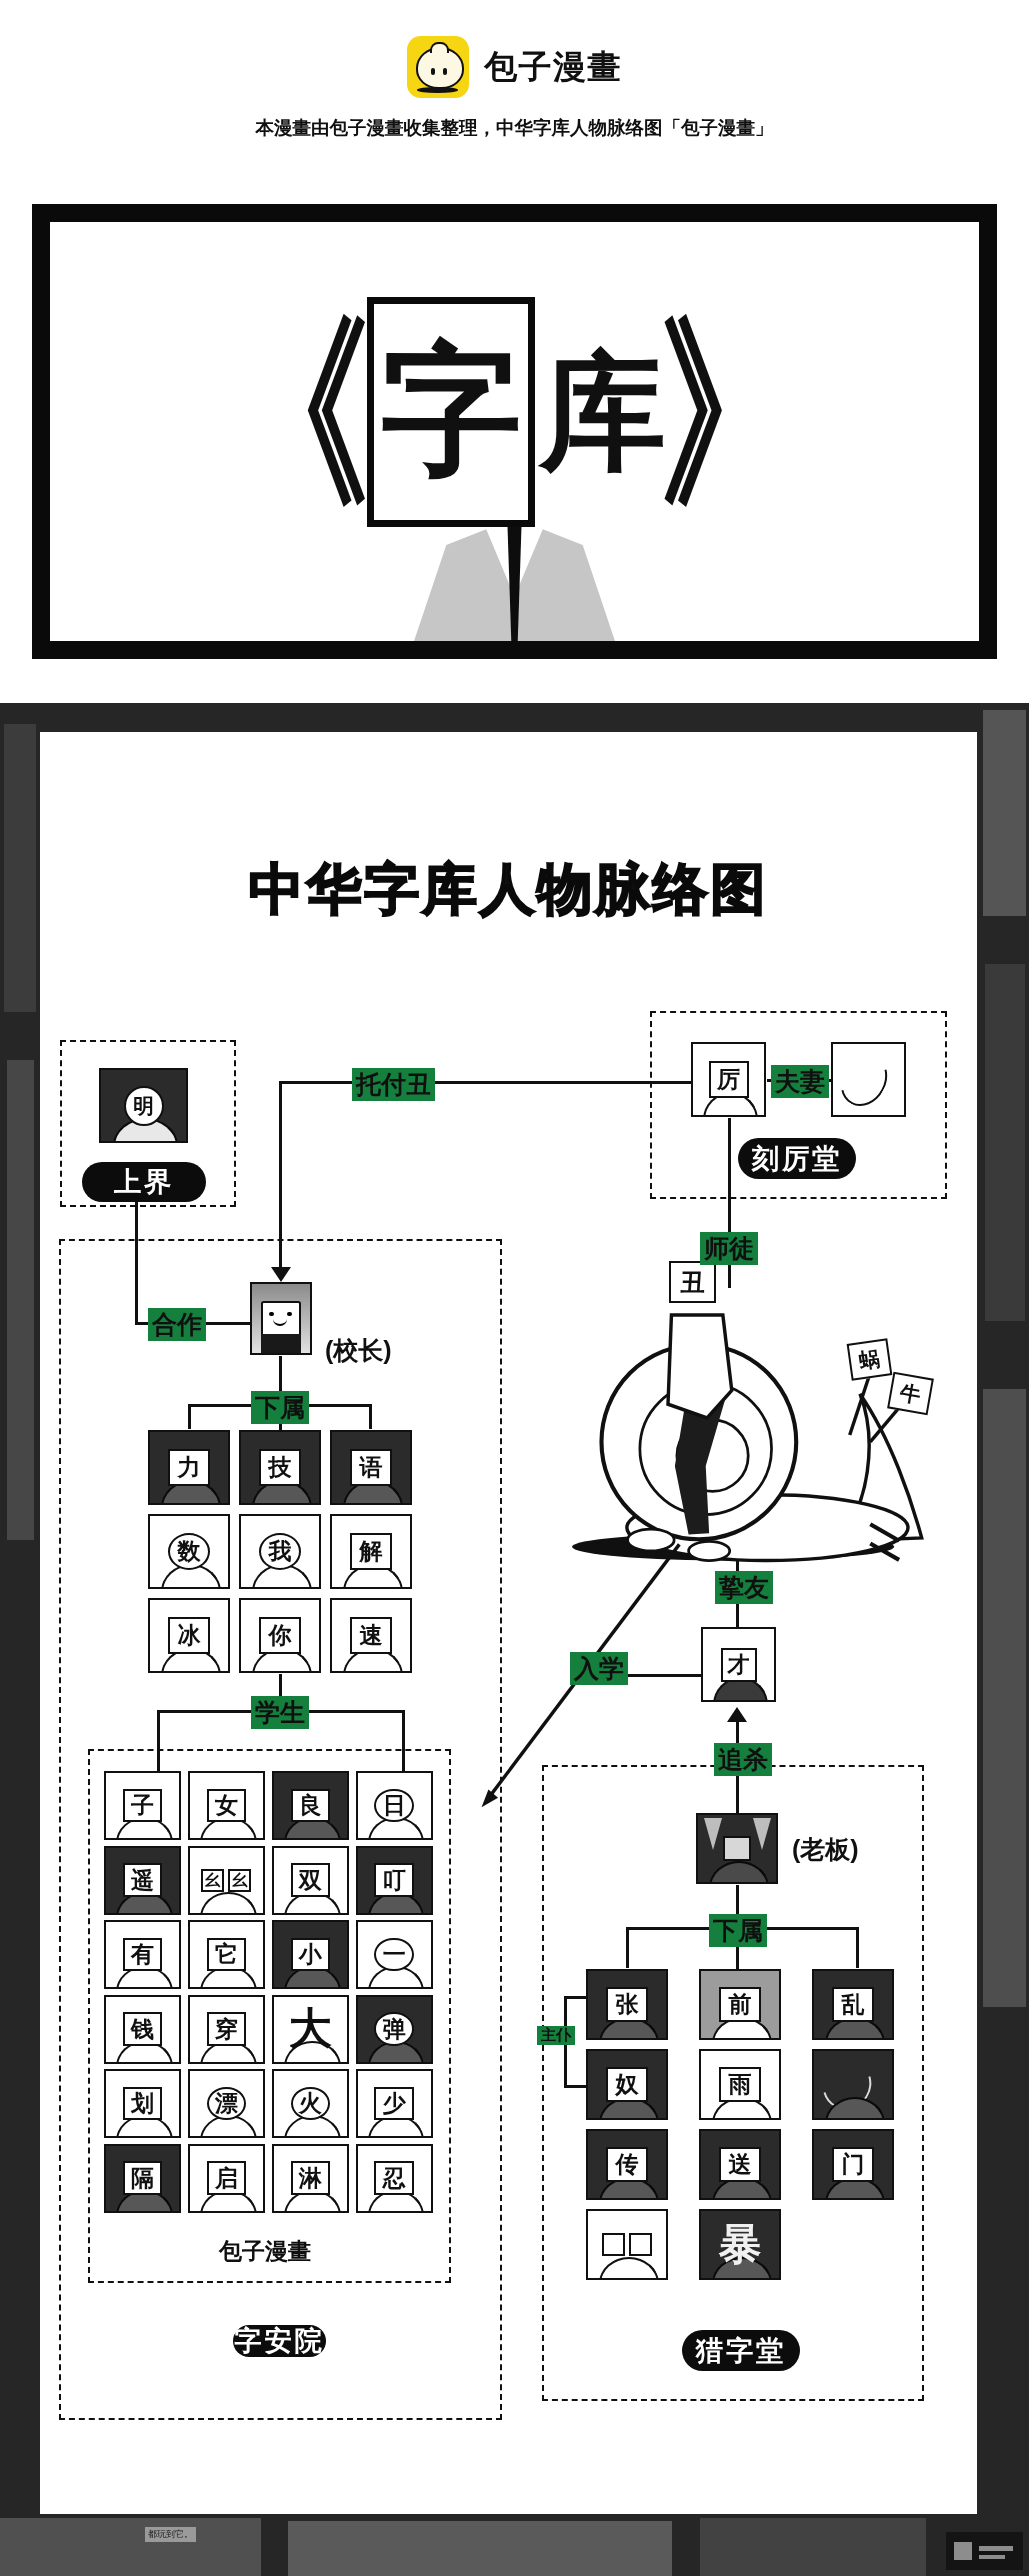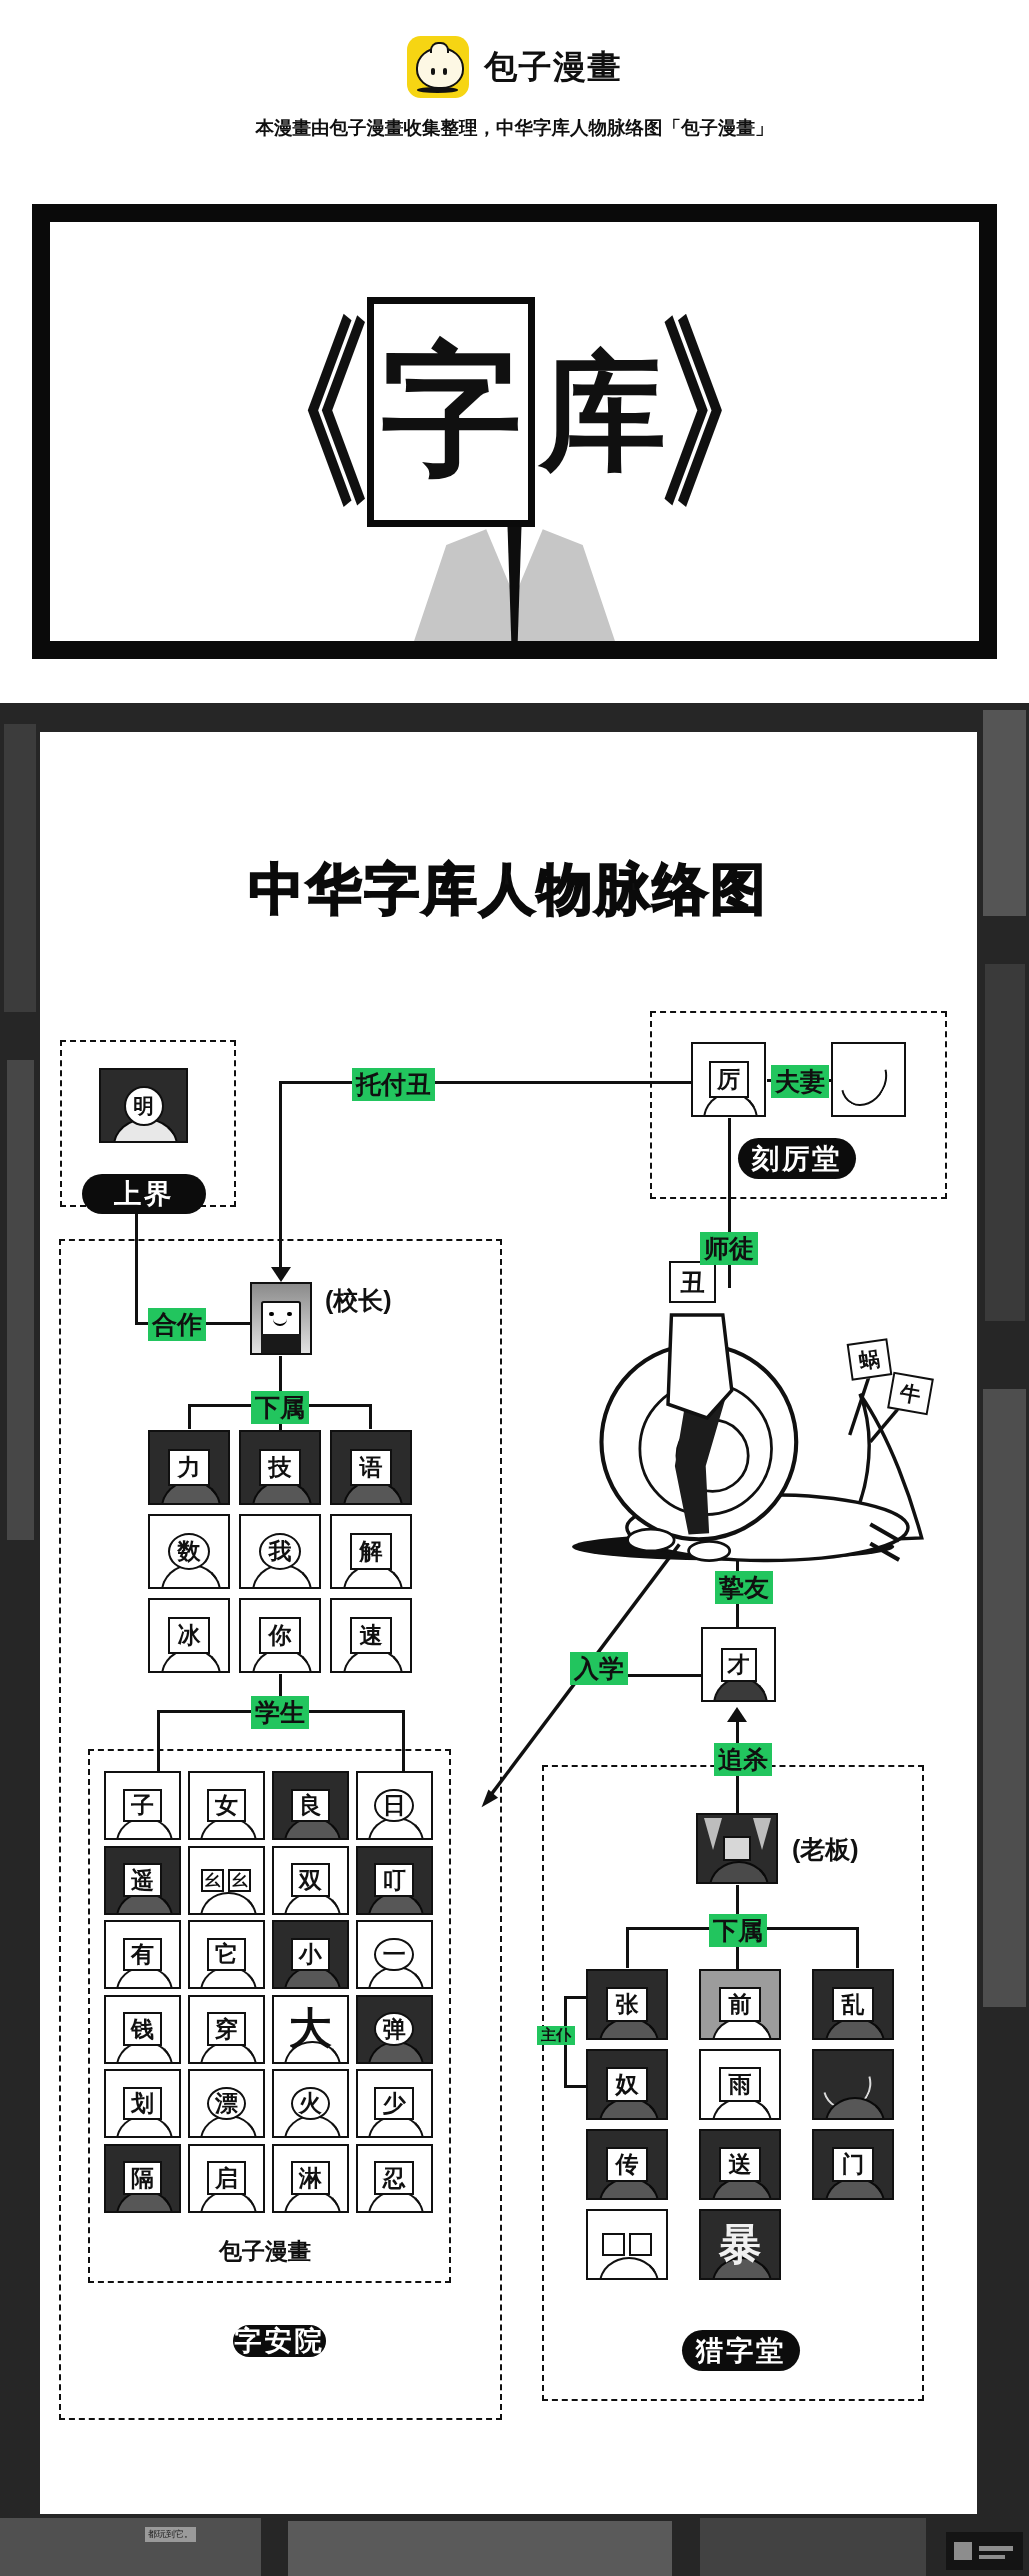--- a/index.html
+++ b/index.html
@@ -32,21 +32,21 @@
   #watermark i{position:absolute;background:#8d8d8d;}
 
   
   #page{position:absolute;left:40px;top:29px;width:937px;height:1782px;background:#fff;}
   #diagram-title{position:absolute;left:0;top:121px;width:100%;text-align:center;font-size:55px;font-weight:900;letter-spacing:2.7px;-webkit-text-stroke:2.1px #0a0a0a;}
 
   .dash{position:absolute;border:2.7px dashed #101010;}
   .hline,.vline{position:absolute;background:#101010;}
   .hline{height:2.7px;}
   .vline{width:2.7px;}
-  .rel{position:absolute;background:#22c55e;padding:0 4.1px;font-size:25px;font-weight:600;z-index:5;white-space:nowrap;}
+  .rel{position:absolute;background:#15803d;padding:0 4.1px;font-size:25px;font-weight:600;z-index:5;white-space:nowrap;}
   .paren{position:absolute;font-size:25px;font-weight:600;z-index:5;white-space:nowrap;}
   .pill{position:absolute;background:#0c0c0c;color:#fff;border-radius:30px;display:flex;align-items:center;justify-content:center;font-size:27.4px;font-weight:bold;letter-spacing:2.7px;z-index:5;}
   .arrow-down{position:absolute;width:0;height:0;border-left:10.3px solid transparent;border-right:10.3px solid transparent;border-top:15px solid #101010;z-index:4;}
   .arrow-up{position:absolute;width:0;height:0;border-left:10.3px solid transparent;border-right:10.3px solid transparent;border-bottom:15px solid #101010;z-index:4;}
 
   
   .grid{position:absolute;display:grid;z-index:3;}
   #faculty-grid{left:108px;top:698px;grid-template-columns:repeat(3,82px);grid-auto-rows:75px;gap:9px;}
   #student-grid{left:64px;top:1039px;grid-template-columns:repeat(4,77px);grid-auto-rows:69px;gap:5.5px 6.9px;}
   #hunter-grid{left:546px;top:1237px;grid-template-columns:repeat(3,82px);grid-auto-rows:71px;gap:9px 31px;}
@@ -173,34 +173,34 @@
     <div class="hline" style="left:524px;top:1264px;width:22px;"></div>
     <div class="hline" style="left:524px;top:1353px;width:22px;"></div>
 
     <svg id="enroll-svg" viewBox="0 0 380 450">
       <line x1="331" y1="34" x2="52" y2="405" stroke="#101010" stroke-width="5"></line>
       <polygon points="43,417 67,403 53,391" fill="#101010"></polygon>
     </svg>
 
     <div class="rel" style="left:312px;top:336px;">托付丑</div>
     <div class="rel" style="left:108px;top:576px;">合作</div>
-    <div class="paren" style="left:285px;top:552px;">(校长)</div>
+    <div class="paren" style="left:285px;top:602px;">(校长)</div>
     <div class="rel" style="left:211px;top:659px;">下属</div>
     <div class="rel" style="left:211px;top:964px;">学生</div>
     <div class="rel" style="left:731px;top:333px;">夫妻</div>
     <div class="rel" style="left:660px;top:500px;">师徒</div>
     <div class="rel" style="left:675px;top:839px;">挚友</div>
     <div class="rel" style="left:530px;top:920px;">入学</div>
     <div class="rel" style="left:674px;top:1011px;">追杀</div>
     <div class="paren" style="left:752px;top:1101px;">(老板)</div>
     <div class="rel" style="left:669px;top:1182px;">下属</div>
     <div class="rel" style="left:497px;top:1294px;font-size:15px;">主仆</div>
     <div class="rel" style="left:175px;top:1504px;font-size:23px;background:transparent;">包子漫畫</div>
 
-    <div class="pill" style="left:42px;top:442px;width:124px;height:40px;">上界</div>
+    <div class="pill" style="left:42px;top:430px;width:124px;height:40px;">上界</div>
     <div class="pill" style="left:698px;top:406px;width:118px;height:41px;">刻厉堂</div>
     <div class="pill" style="left:193px;top:1593px;width:93px;height:32px;">字安院</div>
     <div class="pill" style="left:642px;top:1598px;width:118px;height:41px;">猎字堂</div>
 
     <div class="cell dark" style="left:59px;top:336px;width:89px;height:75px;position:absolute;">
       <div class="cbox round" style="width:40px;height:40px;font-size:20.6px;">明</div>
       <div class="sh" style="background:#e8e8e8;"></div>
     </div>
 
     <div class="cell grad" style="left:210px;top:550px;width:62px;height:73px;position:absolute;">

